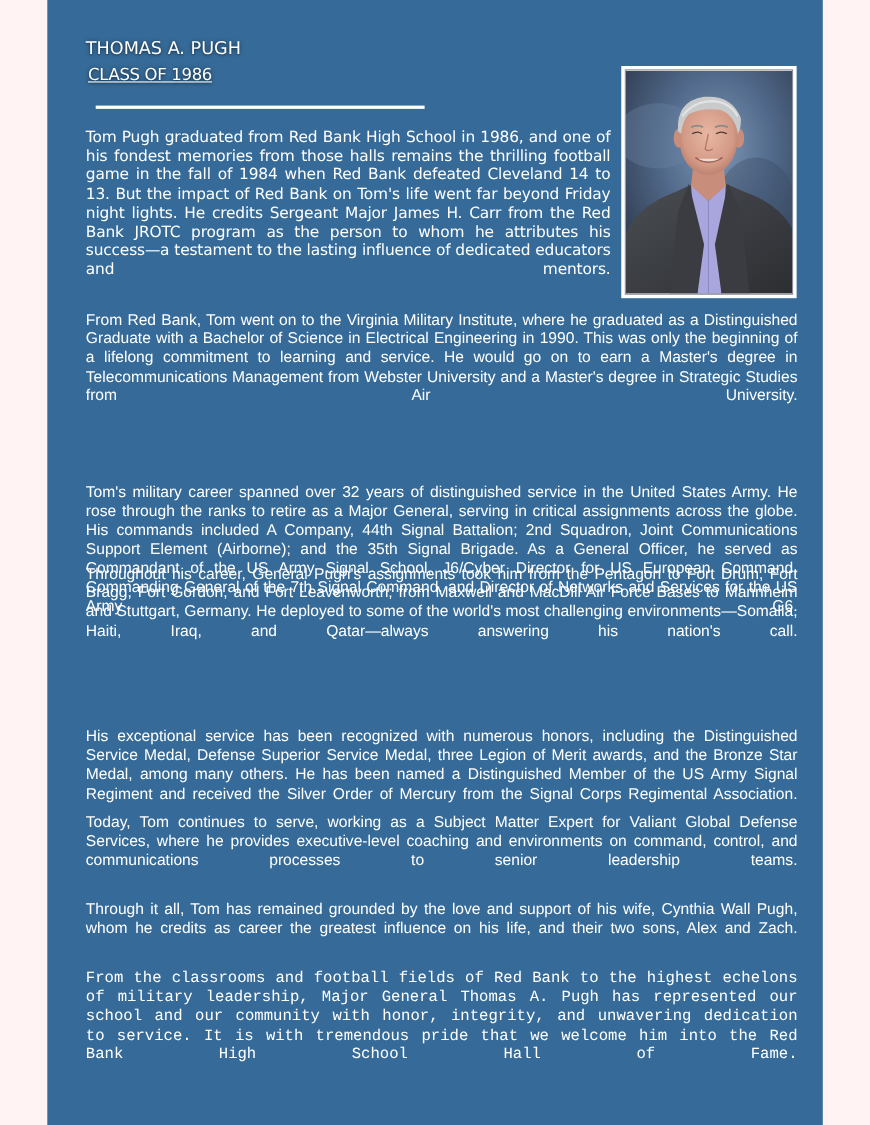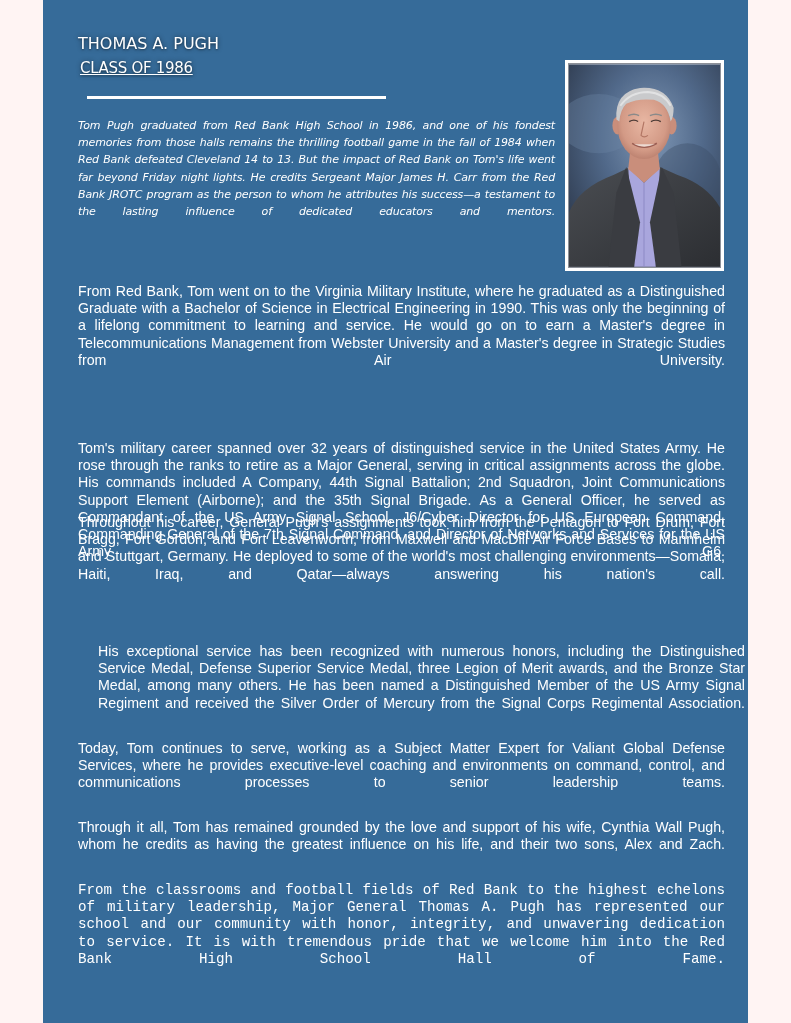--- a/index.html
+++ b/index.html
@@ -77,25 +77,25 @@
   .bio {
     position: absolute;
     left: 78px;
     color: #ffffff;
     font-family: "Liberation Sans", sans-serif;
     font-size: 14.2px;
     line-height: 17.2px;
     text-align: justify;
     margin: 0;
   }
-  .bio.p0 { top: 117px; width: 477px; font-family: "DejaVu Sans", sans-serif; font-size: 11px; line-height: 17.2px; letter-spacing: -0.15px; font-style: italic; }
+  .bio.p0 { top: 117px; width: 477px; font-family: "DejaVu Sans", sans-serif; font-size: 14px; line-height: 17.2px; letter-spacing: -0.15px; }
   .bio.p1 { top: 283px; width: 647px; }
   .bio.p2 { top: 396px; width: 647px; margin-top: 44px; }
   .bio.p3 { top: 514px; width: 647px; }
-  .bio.p4 { top: 643px; width: 647px; margin-left: 20px; }
+  .bio.p4 { top: 662px; width: 647px; }
   .bio.p5 { top: 740px; width: 647px; }
   .bio.p6 { top: 819px; width: 647px; }
   .bio.p7 { top: 882px; width: 647px; font-family: Liberation Mono, monospace; }
   .bio::after {
     content: "";
     display: inline-block;
     width: 100%;
     height: 0;
   }
 </style>
@@ -160,14 +160,14 @@
     <path d="M66 81 Q76 86 87 81" fill="#f2e9e4" opacity="0.8"></path>
   </svg>
 </div>
 
 <p class="bio p0">Tom Pugh graduated from Red Bank High School in 1986, and one of his fondest memories from those halls remains the thrilling football game in the fall of 1984 when Red Bank defeated Cleveland 14 to 13. But the impact of Red Bank on Tom's life went far beyond Friday night lights. He credits Sergeant Major James H. Carr from the Red Bank JROTC program as the person to whom he attributes his success—a testament to the lasting influence of dedicated educators and mentors.</p>
 <p class="bio p1">From Red Bank, Tom went on to the Virginia Military Institute, where he graduated as a Distinguished Graduate with a Bachelor of Science in Electrical Engineering in 1990. This was only the beginning of a lifelong commitment to learning and service. He would go on to earn a Master's degree in Telecommunications Management from Webster University and a Master's degree in Strategic Studies from Air University.</p>
 <p class="bio p2">Tom's military career spanned over 32 years of distinguished service in the United States Army. He rose through the ranks to retire as a Major General, serving in critical assignments across the globe. His commands included A Company, 44th Signal Battalion; 2nd Squadron, Joint Communications Support Element (Airborne); and the 35th Signal Brigade. As a General Officer, he served as Commandant of the US Army Signal School, J6/Cyber Director for US European Command, Commanding General of the 7th Signal Command, and Director of Networks and Services for the US Army G6.</p>
 <p class="bio p3">Throughout his career, General Pugh's assignments took him from the Pentagon to Fort Drum, Fort Bragg, Fort Gordon, and Fort Leavenworth; from Maxwell and MacDill Air Force Bases to Mannheim and Stuttgart, Germany. He deployed to some of the world's most challenging environments—Somalia, Haiti, Iraq, and Qatar—always answering his nation's call.</p>
 <p class="bio p4">His exceptional service has been recognized with numerous honors, including the Distinguished Service Medal, Defense Superior Service Medal, three Legion of Merit awards, and the Bronze Star Medal, among many others. He has been named a Distinguished Member of the US Army Signal Regiment and received the Silver Order of Mercury from the Signal Corps Regimental Association.</p>
 <p class="bio p5">Today, Tom continues to serve, working as a Subject Matter Expert for Valiant Global Defense Services, where he provides executive-level coaching and environments on command, control, and communications processes to senior leadership teams.</p>
-<p class="bio p6">Through it all, Tom has remained grounded by the love and support of his wife, Cynthia Wall Pugh, whom he credits as having the greatest influence on his life, and their two sons, Alex and Zach.</p>
+<p class="bio p6">Through it all, Tom has remained grounded by the love and support of his wife, Cynthia Wall Pugh, whom he credits as career the greatest influence on his life, and their two sons, Alex and Zach.</p>
 <p class="bio p7">From the classrooms and football fields of Red Bank to the highest echelons of military leadership, Major General Thomas A. Pugh has represented our school and our community with honor, integrity, and unwavering dedication to service. It is with tremendous pride that we welcome him into the Red Bank High School Hall of Fame.</p>
 
 </body></html>

